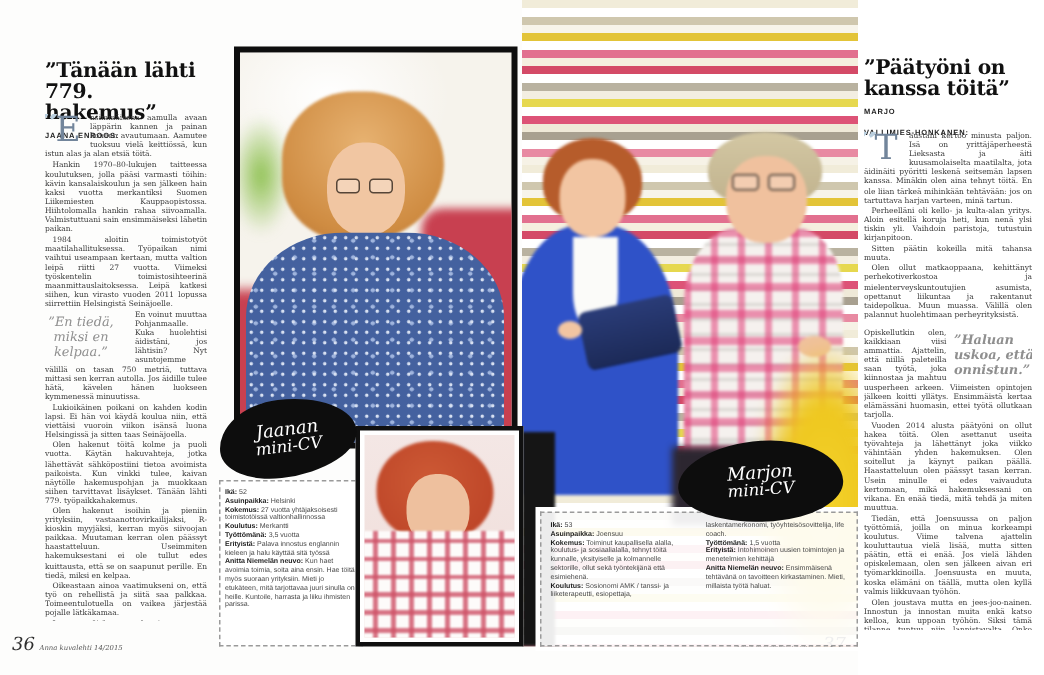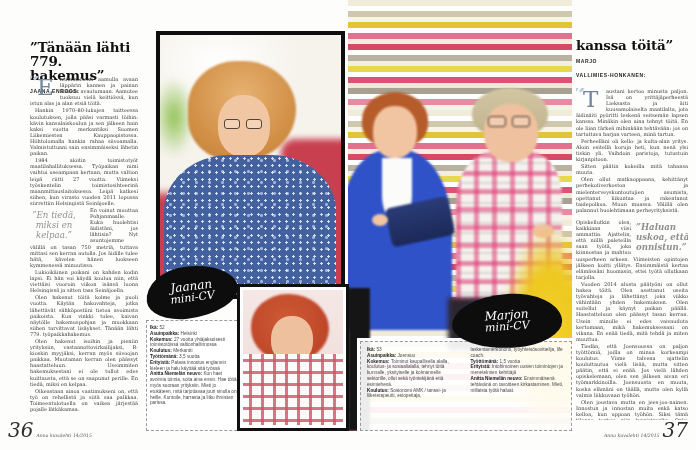--- a/index.html
+++ b/index.html
@@ -1,18 +1,18 @@
 <!DOCTYPE html>
 <html><head>
 <meta charset="utf-8">
 <style>
   * { box-sizing: border-box; margin: 0; padding: 0; }
   html,body { width:696px; height:450px; overflow:hidden; background:#fff; }
   .spread {
-    position:relative; width:696px; height:450px; background:#fdfdfc;
+    position:relative; width:572px; height:450px; background:#fdfdfc;
     font-family:"DejaVu Serif", serif; color:#2b2b2b;padding-left:44px;
   }
   
   .headline { position:absolute; font-weight:700; font-size:13.5px; line-height:14px; color:#111; letter-spacing:-0.2px; }
   .byline { font-family:"Liberation Sans", sans-serif; font-weight:700; font-size:5px; letter-spacing:0.6px; color:#1d1d1d; margin-top:2px; }
   .bodycol { position:absolute; width:108px; font-size:5px; line-height:6.1px; text-align:justify; color:#3a3a3a; overflow:hidden; }
   .para { margin:0 0 1px 0; }
   .para + .para { text-indent:5px; }
   .leadin { float:left; width:30px; height:24px; position:relative; }
   .bigquote { position:absolute; left:-4px; top:-6px; font-size:26px; line-height:26px; color:#b9cede; font-weight:700; }
@@ -79,21 +79,21 @@
   .badge .l2 { font-size:11px; line-height:12px; }
   
   .cvbox { position:absolute; border:1px dashed #9a9a9a; background:rgba(255,255,255,.92);
      font-family:"Liberation Sans", sans-serif; font-size:4.7px; line-height:5.8px; color:#4a4a4a; overflow:hidden; z-index:5; }
   .cvbox b { color:#1c1c1c; }
   .cv-line { margin:0; }
   .cv-1 { left:146px; top:320px; width:96px; height:111px; padding:4px 3px; }
   .cv-2 { left:360px; top:341px; width:212px; height:90px; padding:5px 6px; column-count:2; column-gap:9px; box-shadow:0 0 0 3px #fff; }
   
   .folio { position:absolute; font-style:italic; font-family:"DejaVu Serif", serif; }
-  .folio .num { font-size:20px; color:#2e2e2e; }
+  .folio .num { font-size:12px; color:#2e2e2e; }
   .folio .credit { font-size:4.6px; color:#555; margin-left:3px; margin-right:3px; }
   .footer-left { left:8px; top:418px; }
   .footer-right { right:8px; top:418px; text-align:right; }
   .folio span { vertical-align:baseline; }
 </style>
 </head>
 <body>
 
 <div class="spread">
 
@@ -189,20 +189,21 @@
       <p class="cv-line"><b>Ikä:</b> 53</p>
       <p class="cv-line"><b>Asuinpaikka:</b> Joensuu</p>
       <p class="cv-line"><b>Kokemus:</b> Toiminut kaupallisella alalla, koulutus- ja sosiaalialalla, tehnyt töitä kunnalle, yksityiselle ja kolmannelle sektorille, ollut sekä työntekijänä että esimiehenä.</p>
       <p class="cv-line"><b>Koulutus:</b> Sosionomi AMK / tanssi- ja liiketerapeutti, esiopettaja, laskentamerkonomi, työyhteisösovittelija, life coach.</p>
       <p class="cv-line"><b>Työttömänä:</b> 1,5 vuotta</p>
       <p class="cv-line"><b>Erityistä:</b> Intohimoinen uusien toimintojen ja menetelmien kehittäjä</p>
       <p class="cv-line"><b>Anitta Niemelän neuvo:</b> Ensimmäisenä tehtävänä on tavoitteen kirkastaminen. Mieti, millaista työtä haluat.</p>
     </div>
 
   <div class="headline" style="left:576px; top:38px; width:118px;">
+    <div>”Päätyöni on</div>
     <div>kanssa töitä”</div>
     <div class="byline">
       <div>MARJO</div>
       <div>VALLIMIES-HONKANEN:</div>
     </div>
   </div>
 
   <div class="bodycol" style="left:576px; top:88px; width:112px; height:130px;">
     <span class="leadin">
       <span class="bigquote">”</span>

